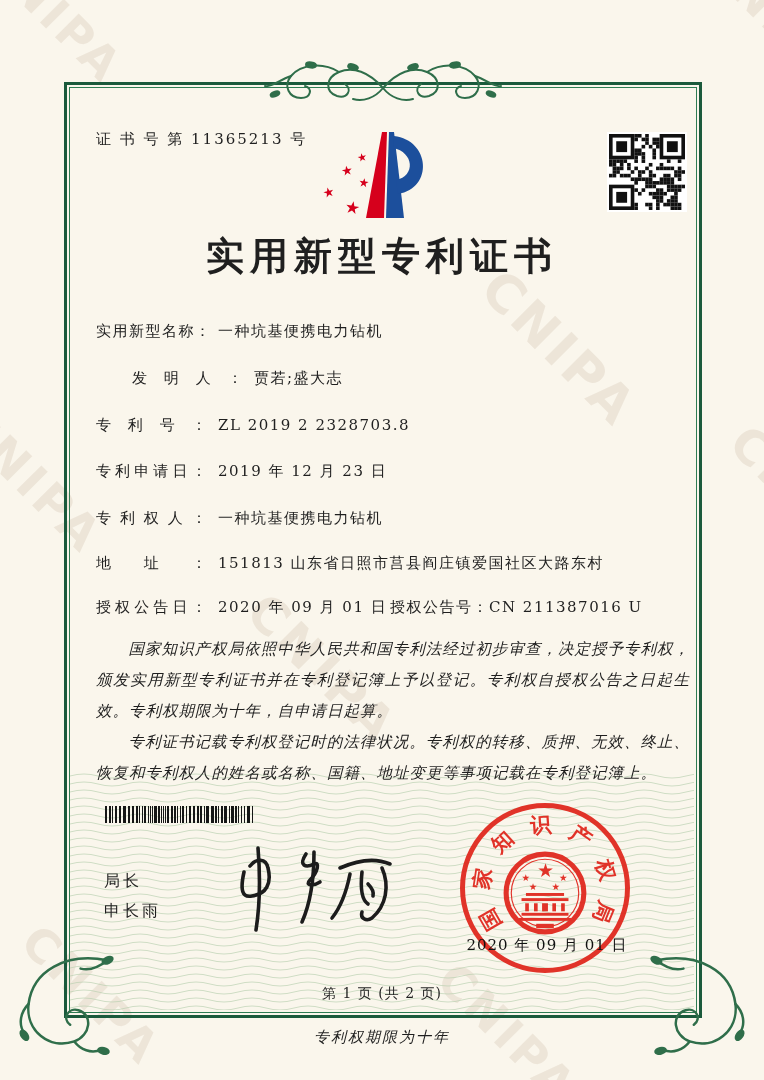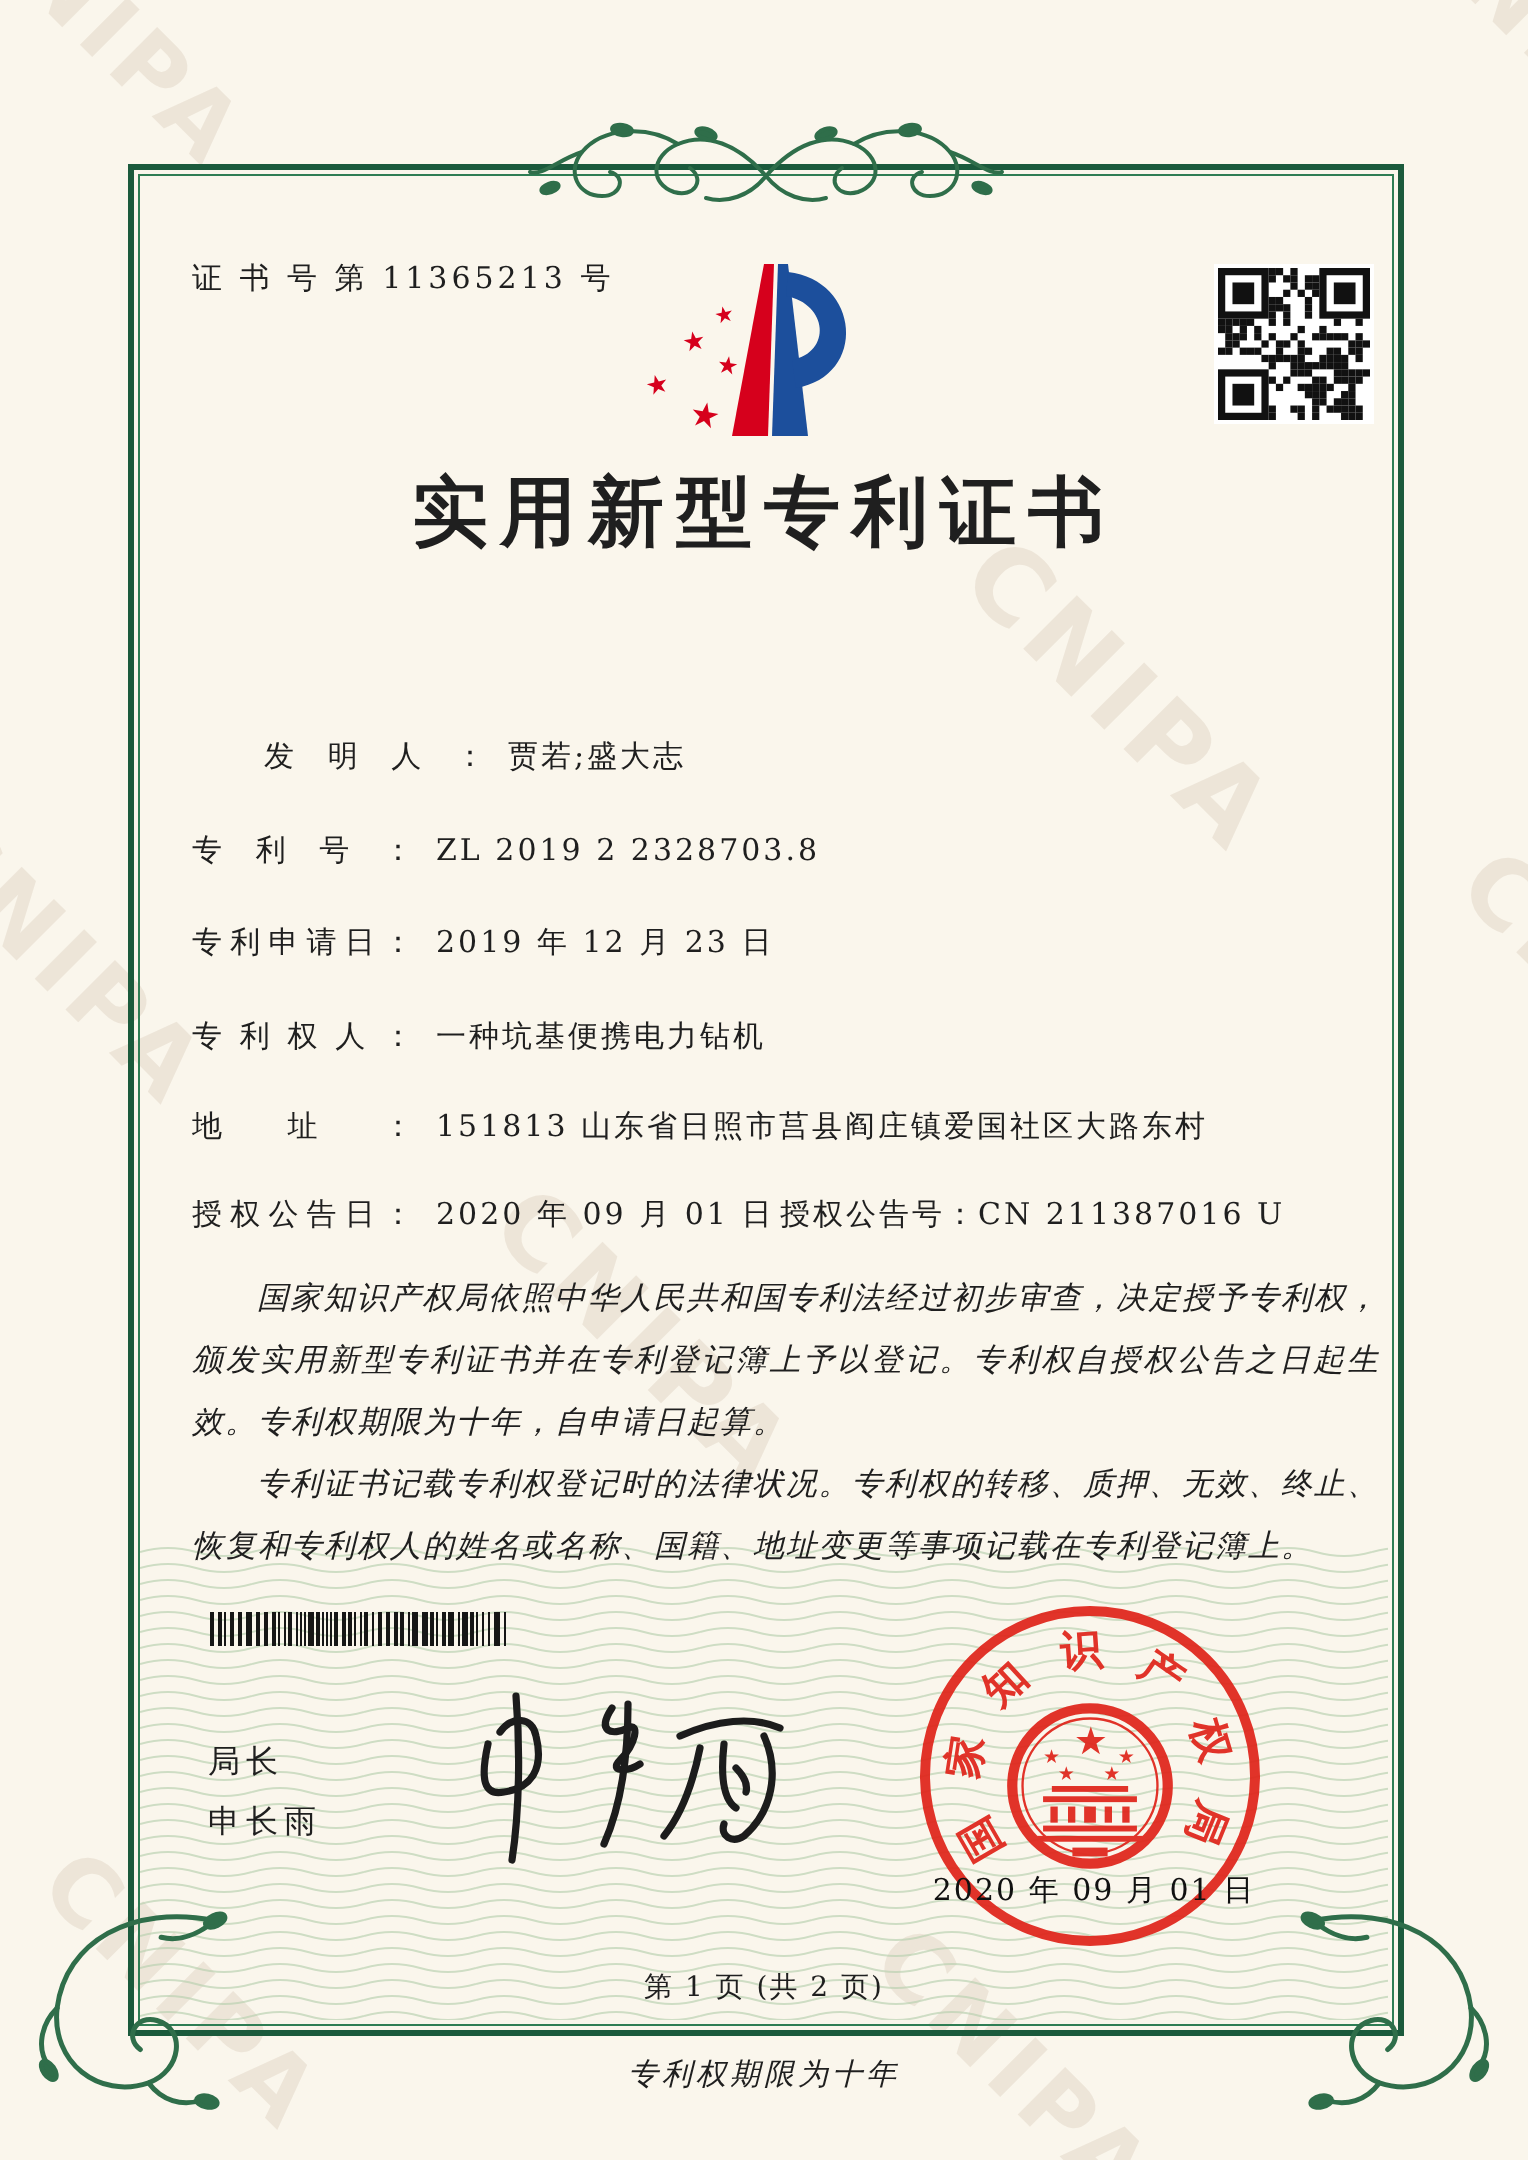--- a/index.html
+++ b/index.html
@@ -290,20 +290,23 @@
       <rect x="14" y="0" width="7" height="7" fill="#111"></rect>
       <rect x="15" y="1" width="5" height="5" fill="#fff"></rect>
       <rect x="16" y="2" width="3" height="3" fill="#111"></rect>
       <rect x="0" y="14" width="7" height="7" fill="#111"></rect>
       <rect x="1" y="15" width="5" height="5" fill="#fff"></rect>
       <rect x="2" y="16" width="3" height="3" fill="#111"></rect>
     </svg>
 
   <div class="title">实用新型专利证书</div>
 
+  <div class="field-row" style="top:322px;">
+    <span class="f-label">实用新型名称：</span><span class="f-value">一种坑基便携电力钻机</span>
+  </div>
   <div class="field-row" style="top:369px;margin-left:36px;">
     <span class="f-label">发明人：</span><span class="f-value">贾若;盛大志</span>
   </div>
   <div class="field-row" style="top:416px;">
     <span class="f-label">专利号：</span><span class="f-value">ZL 2019 2 2328703.8</span>
   </div>
   <div class="field-row" style="top:462px;">
     <span class="f-label">专利申请日：</span><span class="f-value">2019 年 12 月 23 日</span>
   </div>
   <div class="field-row" style="top:509px;">

